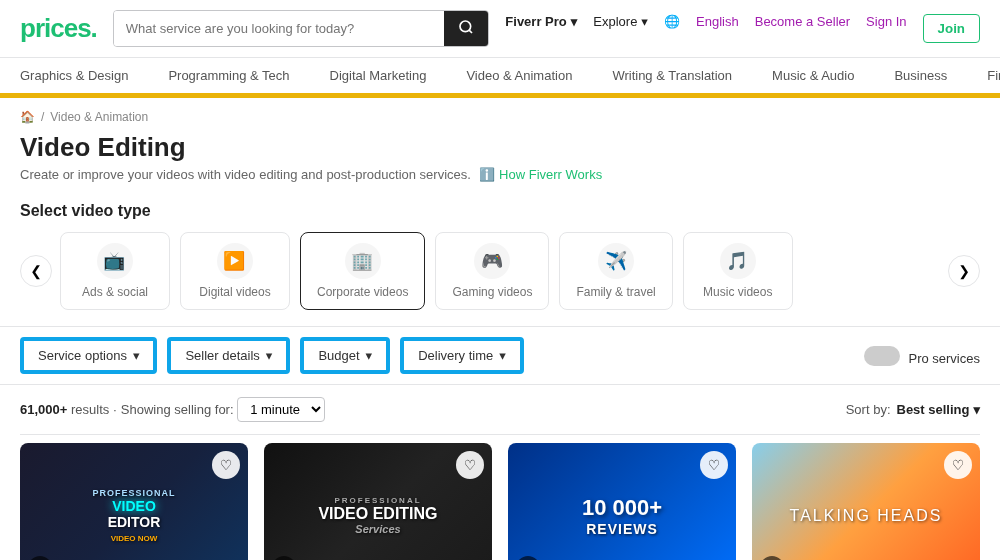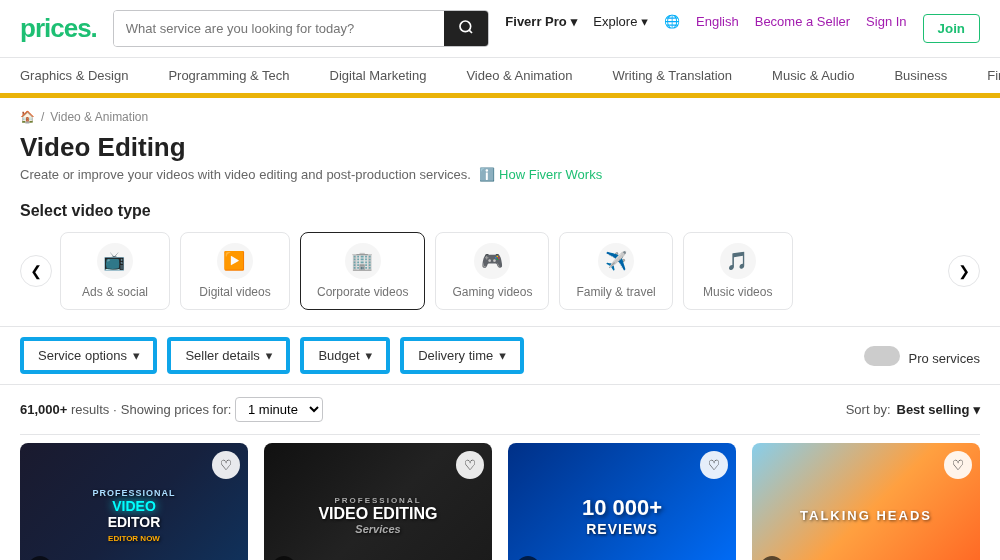--- a/index.html
+++ b/index.html
@@ -185,21 +185,21 @@
     <div class="toggle"></div>
     <span>Pro services</span>
   </div>
 </div>
 
 <div class="results-info">
   <span>
     <strong>61,000+</strong>&nbsp;results ·
   </span>
   &nbsp;
-  <span>Showing prices for:</span>&nbsp;
+  <span>Showing selling for:</span>&nbsp;
   <select class="duration-select">
     <option>1 minute</option>
   </select>
   <div class="sort-section">
     <span>Sort by:</span>
     <button class="sort-btn">
       <span>Best selling</span>
       <span>▾</span>
     </button>
   </div>
@@ -209,21 +209,21 @@
 
 <div class="cards-grid">
 
   <div class="card">
     <div class="card-img-wrapper">
       <div class="card-img-placeholder card1">
         <div style="text-align:center; padding: 8px;">
           <div style="font-size:9px; color:#adf; letter-spacing:1px;">PROFESSIONAL</div>
           <div style="font-size:14px; color:#0ff; font-weight:900; text-shadow:0 0 10px #0ff;">VIDEO</div>
           <div style="font-size:14px; color:#fff; font-weight:800;">EDITOR</div>
-          <div style="font-size:8px; color:#fa0; margin-top:4px;">EDITOR NOW</div>
+          <div style="font-size:8px; color:#fa0; margin-top:4px;">VIDEO NOW</div>
         </div>
       </div>
       <div class="card-heart">♡</div>
       <div class="card-play">▶</div>
 
     </div>
 
   </div>
 
   <div class="card">
@@ -254,21 +254,21 @@
       <div class="card-play">▶</div>
 
     </div>
 
   </div>
 
   <div class="card">
     <div class="card-img-wrapper">
       <div class="card-img-placeholder card4">
         <div style="text-align:center; padding:8px; color:#fff;">
-          <div style="font-size:13px; font-weight:700; letter-spacing:2px; text-shadow:1px 1px 3px rgba(0,0,0,0.6);">TALKING HEADS</div>
+          <div style="font-size:16px; font-weight:400; letter-spacing:2px; text-shadow:1px 1px 3px rgba(0,0,0,0.6);">TALKING HEADS</div>
         </div>
       </div>
       <div class="card-heart">♡</div>
       <div class="card-play">▶</div>
 
     </div>
 
   </div>
 
 </div>

